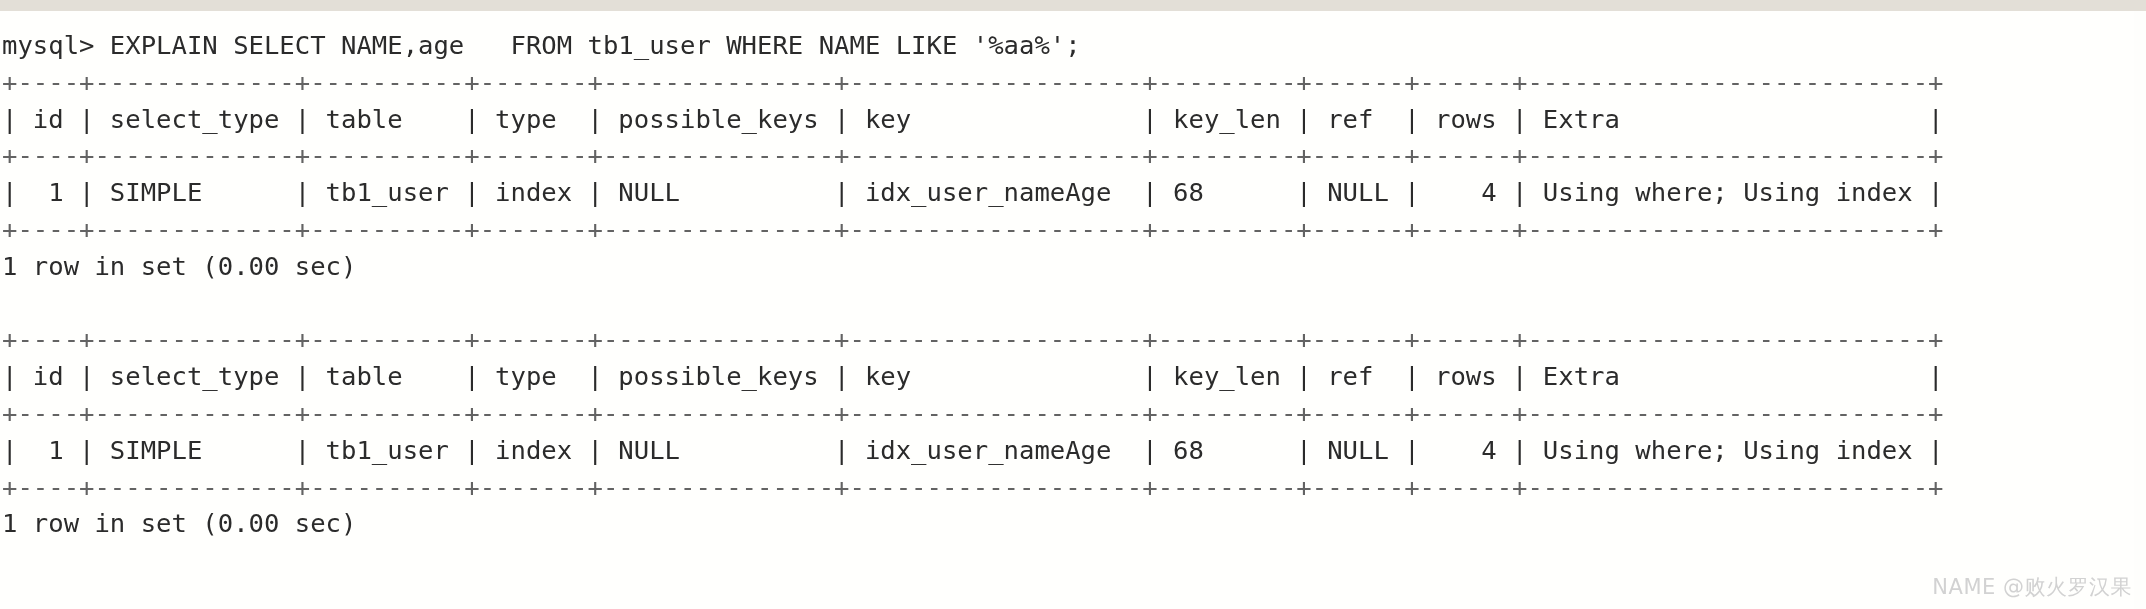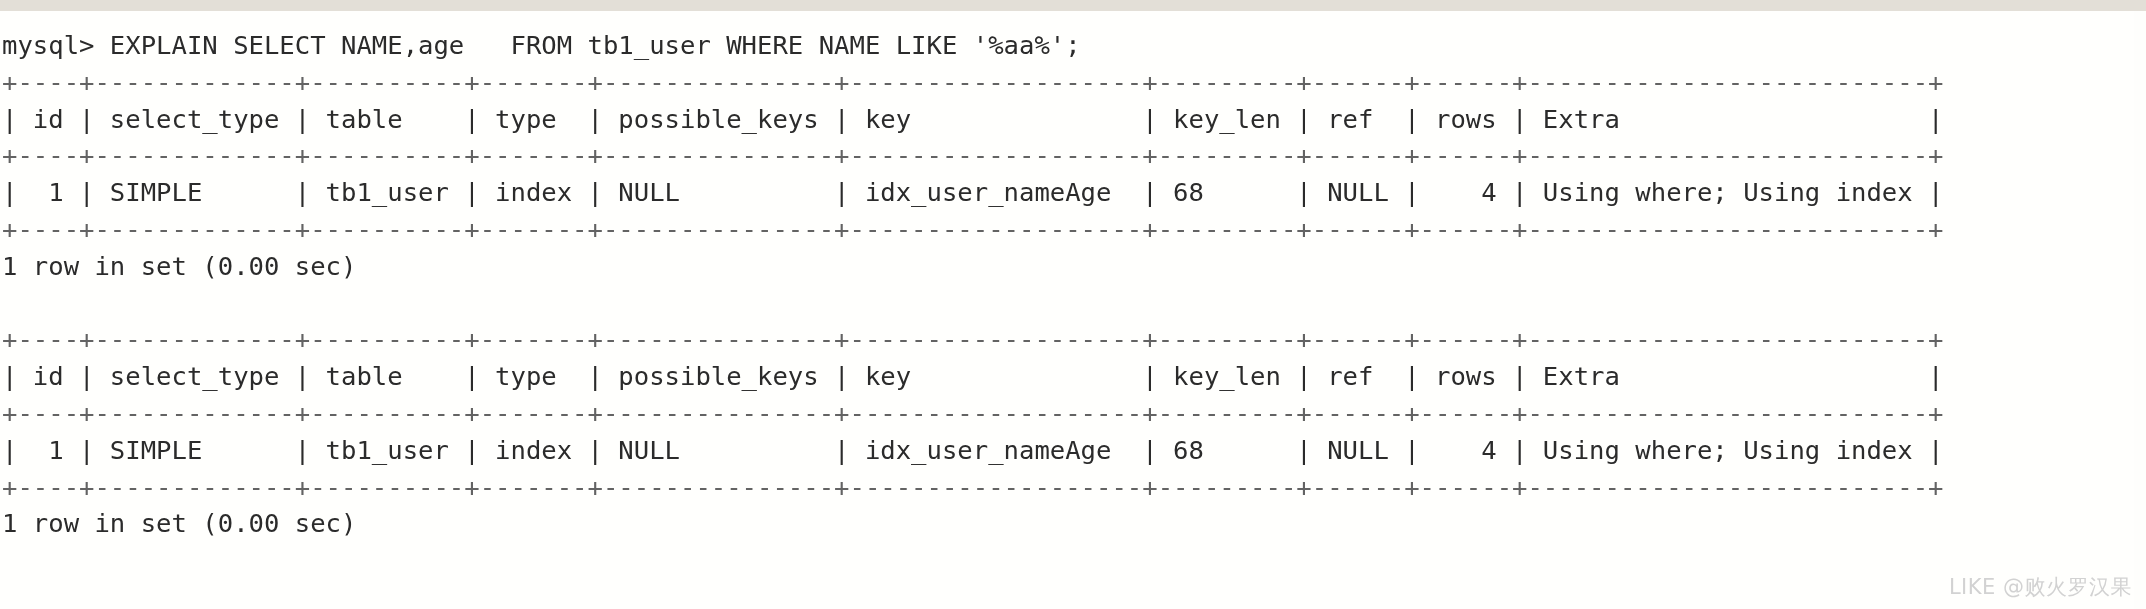--- a/index.html
+++ b/index.html
@@ -86,15 +86,15 @@
 
     <span class="line rule">+----+-------------+----------+-------+---------------+-------------------+---------+------+------+--------------------------+</span>
     <span class="line">| id | select_type | table    | type  | possible_keys | key               | key_len | ref  | rows | Extra                    |</span>
     <span class="line rule">+----+-------------+----------+-------+---------------+-------------------+---------+------+------+--------------------------+</span>
     <span class="line">|  1 | SIMPLE      | tb1_user | index | NULL          | idx_user_nameAge  | 68      | NULL |    4 | Using where; Using index |</span>
     <span class="line rule">+----+-------------+----------+-------+---------------+-------------------+---------+------+------+--------------------------+</span>
     <span class="line">1 row in set (0.00 sec)</span>
 
   </div>
 
-  <div id="watermark">LIKE @败火罗汉果</div>
+  <div id="watermark">NAME @败火罗汉果</div>
 
 </div>
 
 </body></html>

